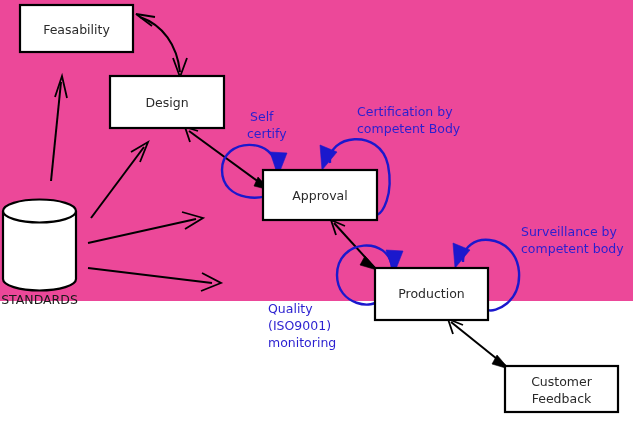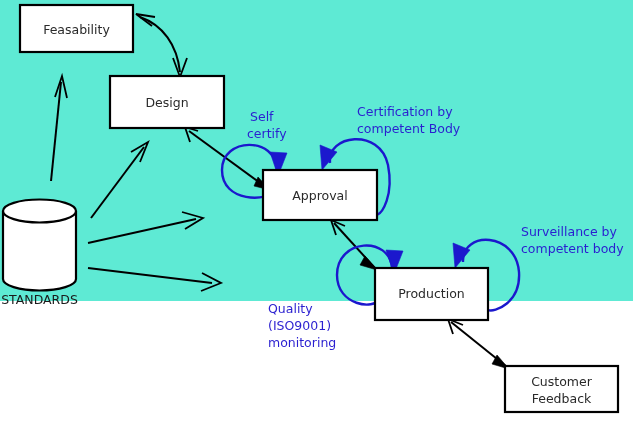--- a/index.html
+++ b/index.html
@@ -11,21 +11,21 @@
   body {
     width: 633px;
     height: 421px;
     font-family: "DejaVu Sans", "Liberation Sans", sans-serif;
     overflow: hidden;
   }
   #diagram-canvas {
     position: relative;
     width: 633px;
     height: 301px;
-    background: #5eead4;
+    background: #ec4899;
   }
   svg.diagram-svg {
     position: absolute;
     top: 0;
     left: 0;
     width: 633px;
     height: 421px;
   }
   .node-rect {
     fill: #ffffff;

